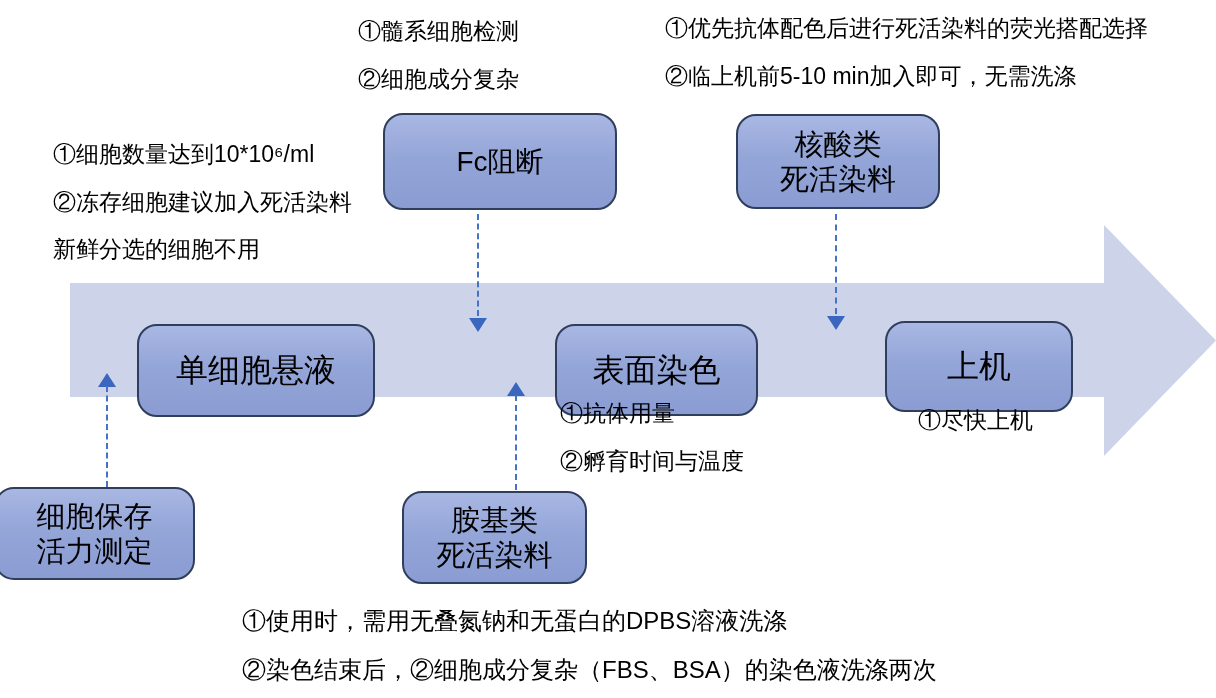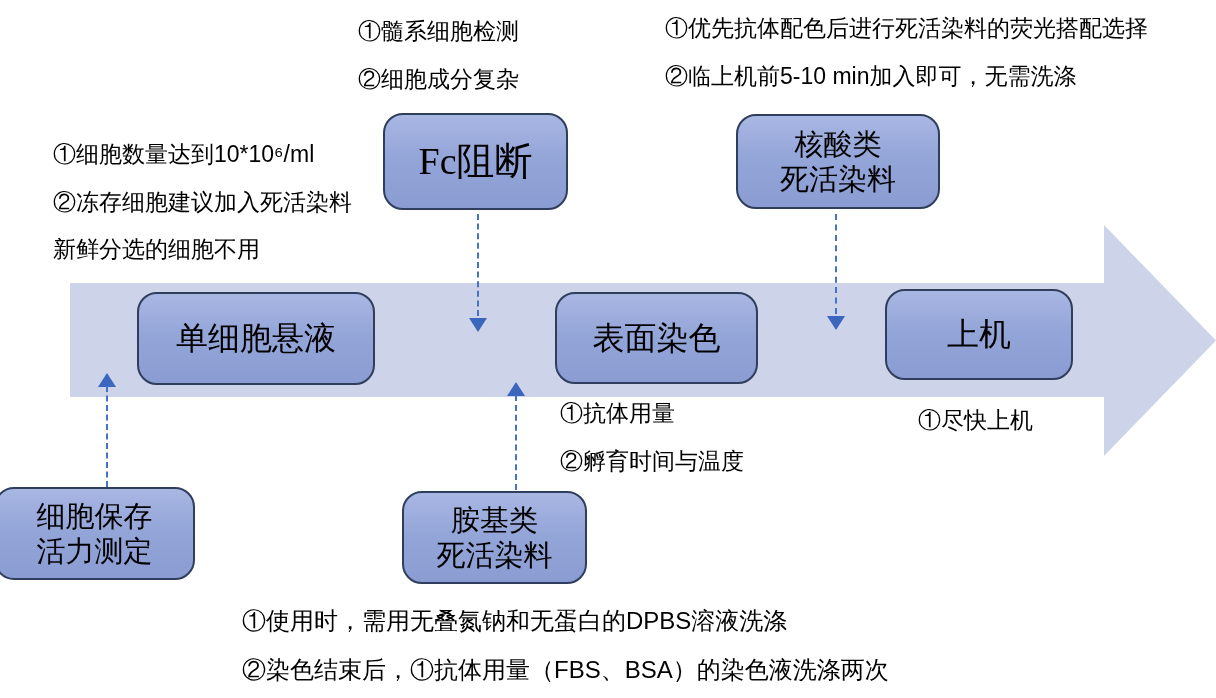--- a/index.html
+++ b/index.html
@@ -18,26 +18,26 @@
     clip-path:polygon(0 0, 100% 50%, 0 100%);
   }
   
   .node {
     position:absolute; box-sizing:border-box;
     display:flex; flex-direction:column; align-items:center; justify-content:center;
     border:2px solid #2f3e5c; border-radius:20px;
     background:linear-gradient(180deg,#a9b7e3 0%, #94a5d8 45%, #8a9cd2 100%);
     text-align:center; line-height:1.2;
   }
-  .node.step { font-size:32px; }
+  .node.step { font-size:32px;margin-top:32px; }
   .node.small { font-size:29px;text-align:right; }
   .n-single  { left:137px; top:292px; width:238px; height:93px; }
   .n-surface { left:555px; top:292px; width:203px; height:92px;align-items:center; }
   .n-run     { left:885px; top:289px; width:188px; height:91px; }
-  .n-fc      { left:383px; top:113px; width:185px; height:97px; font-size:38px;font-family:Liberation Serif, serif; }
+  .n-fc      { left:383px; top:113px; width:234px; height:97px; font-size:28px; }
   .n-nucleic { left:736px; top:114px; width:204px; height:95px; }
   .n-viab    { left:-6px;  top:487px; width:201px; height:93px; }
   .n-amine   { left:402px; top:491px; width:185px; height:93px; }
   
   .connector { position:absolute; width:18px; }
   .dash-line { position:absolute; left:8px; top:0; width:0; border-left:2px dashed #4472c4; }
   .tri { position:absolute; left:0; width:0; height:0;
          border-left:9px solid transparent; border-right:9px solid transparent; }
   .tri.up   { border-bottom:14px solid #3a66bd; }
   .tri.down { border-top:14px solid #3a66bd; }
@@ -129,16 +129,16 @@
   </div>
   <div class="note note-surface">
     <div>①抗体用量</div>
     <div>②孵育时间与温度</div>
   </div>
   <div class="note note-run">
     <div>①尽快上机</div>
   </div>
   <div class="note note-amine">
     <div>①使用时，需用无叠氮钠和无蛋白的DPBS溶液洗涤</div>
-    <div>②染色结束后，①抗体用量（FBS、BSA）的染色液洗涤两次</div>
+    <div>②染色结束后，②细胞成分复杂（FBS、BSA）的染色液洗涤两次</div>
   </div>
 
 </div>
 
 </body></html>

